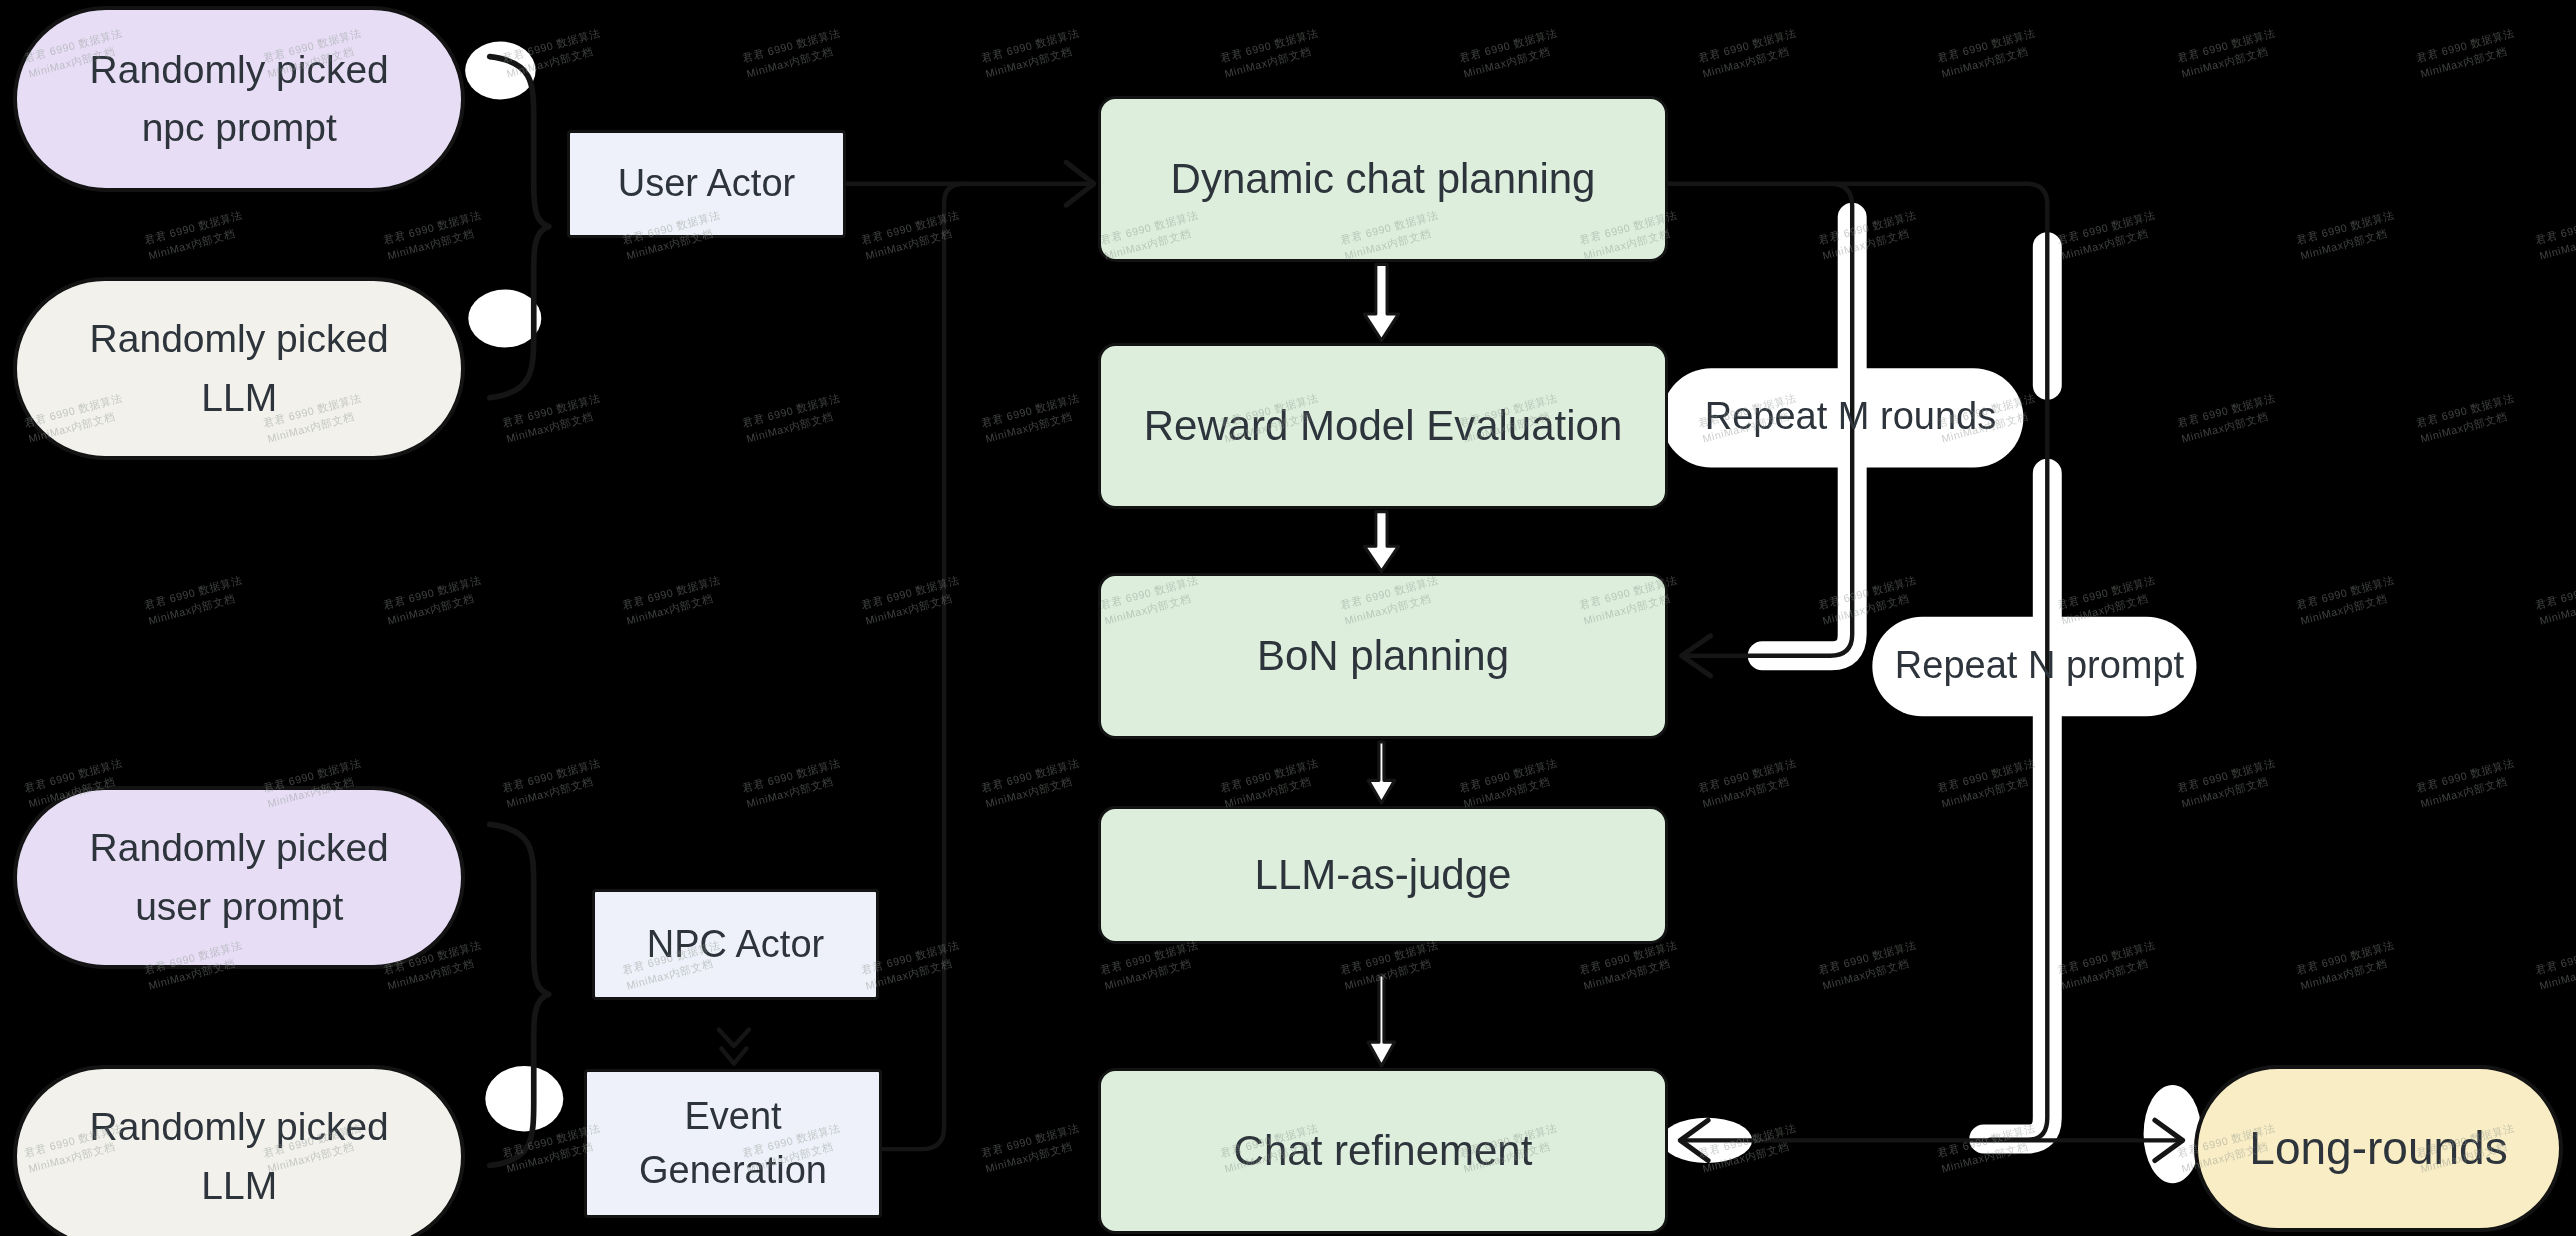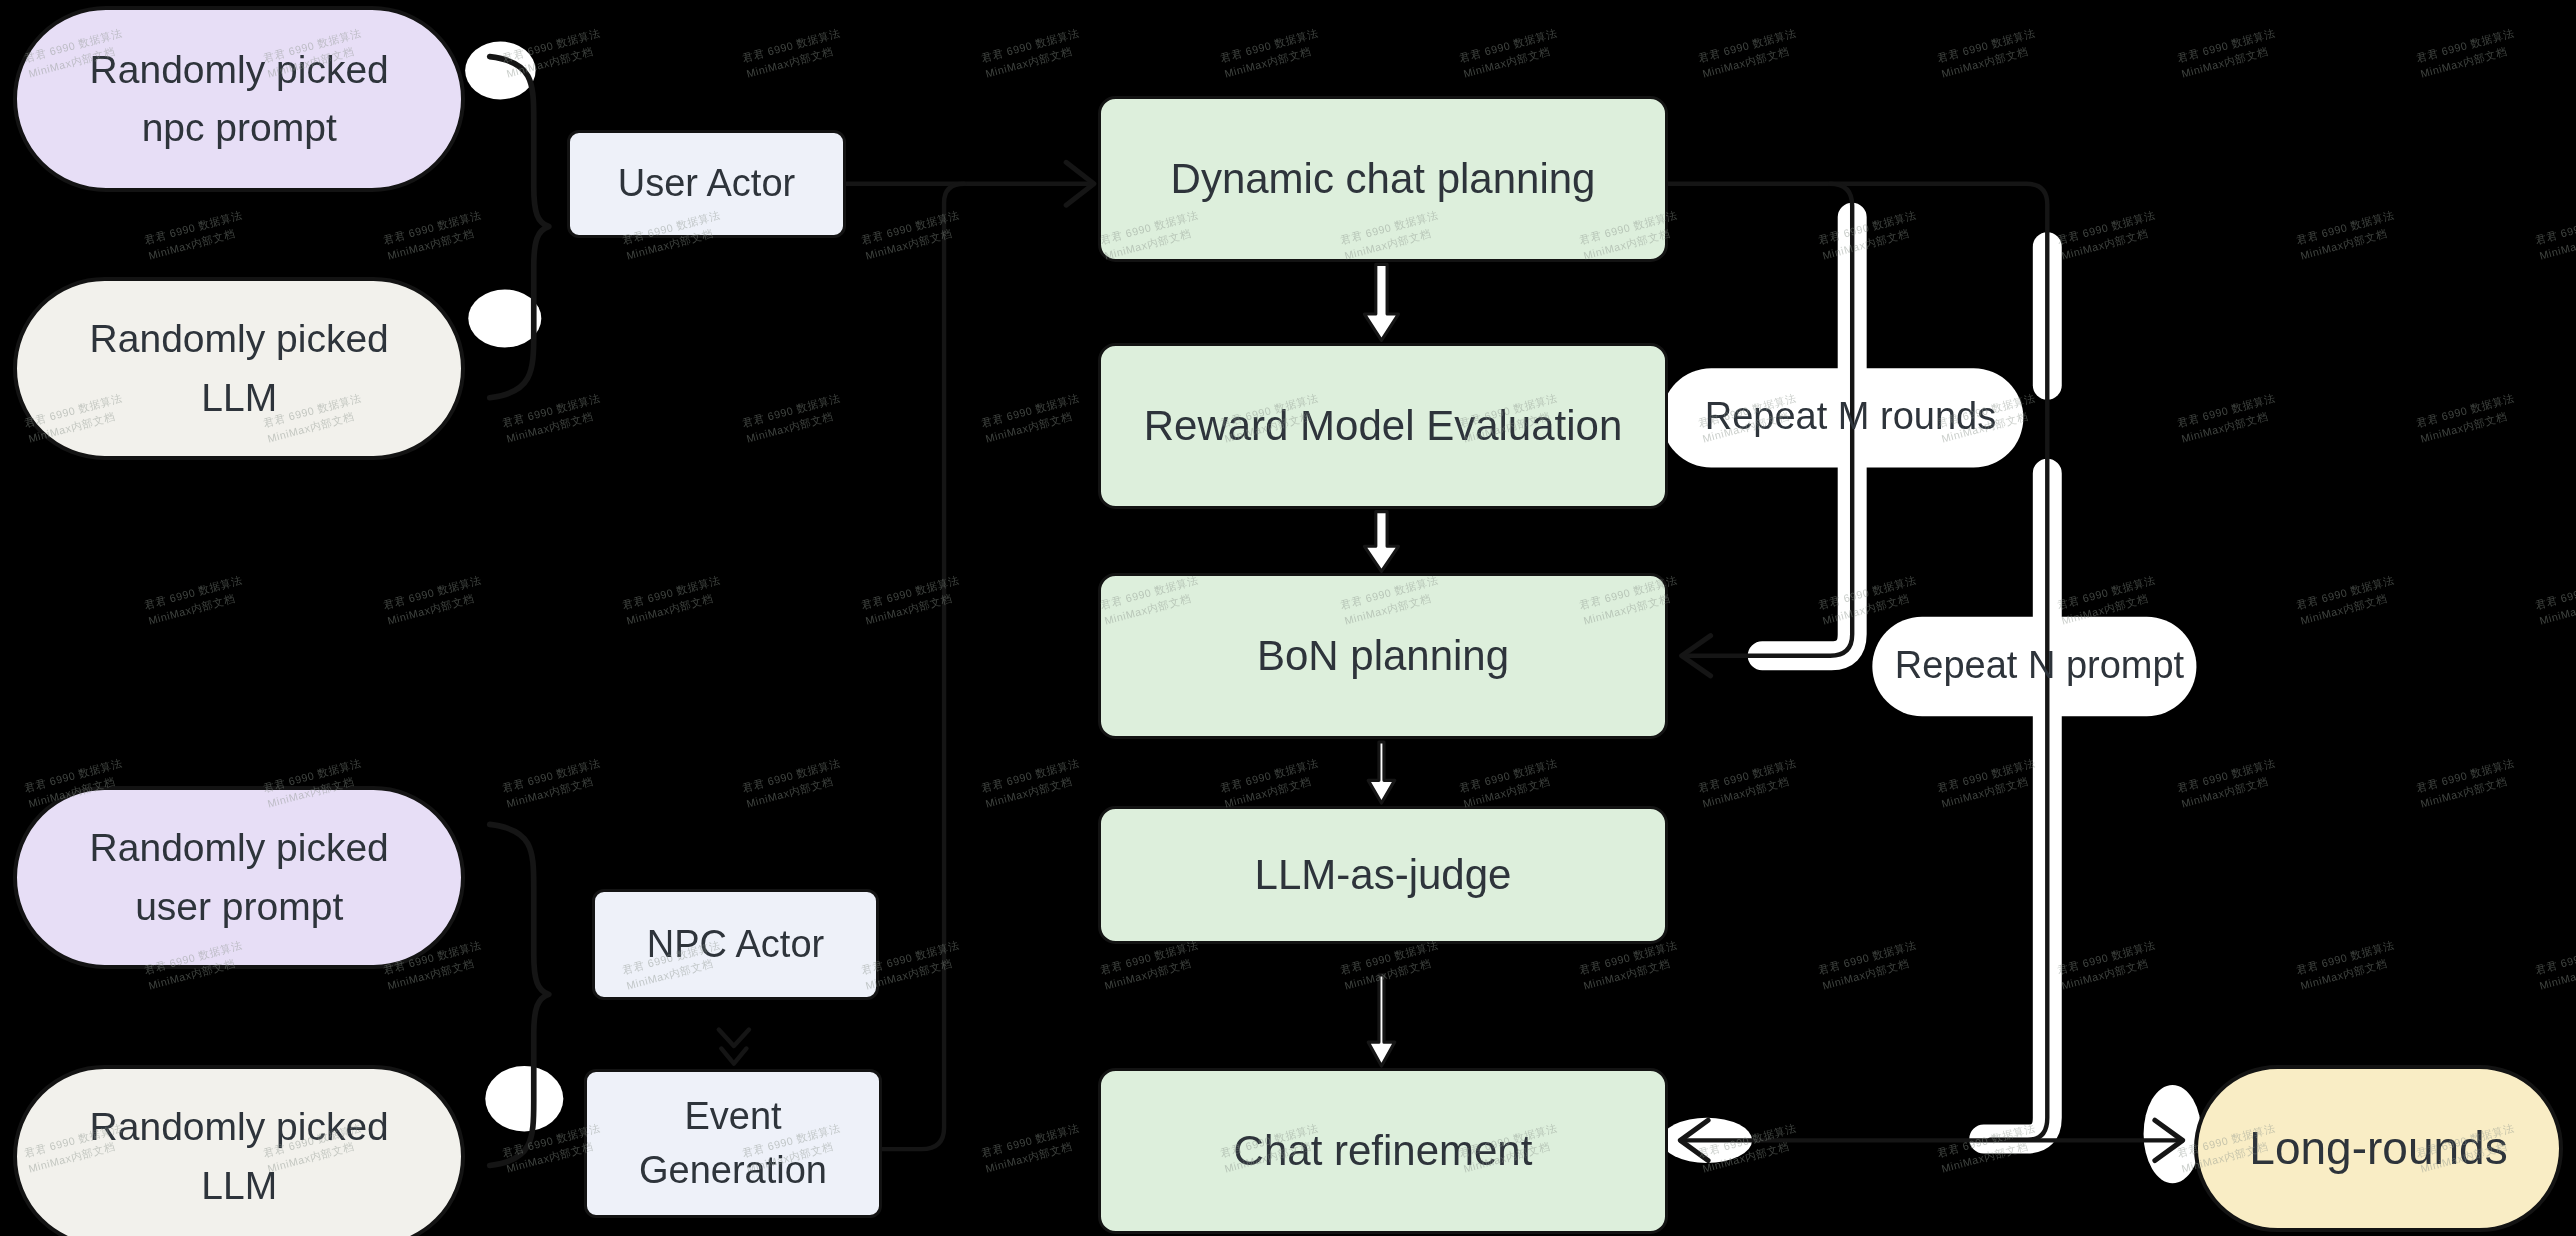--- a/index.html
+++ b/index.html
@@ -23,21 +23,21 @@
     background:#f2f1ec;
     border:4.4px solid #131313;
     border-radius:107px;
     font-size:39px;line-height:1.5;
   }
   .pill.purple{background:#e7def6;}
   .pill.yellow{background:#f9edc5;border-radius:88px;font-size:46px;}
   .actor{
     background:#eef1f9;
     border:3.8px solid #131313;
-    border-radius:12px;
+    border-radius:4px;
     font-size:38px;line-height:1.4;
   }
   .green{
     background:#ddefdc;
     border:3.8px solid #131313;
     border-radius:17.6px;
     font-size:42px;
   }
   .loop-label{
     position:absolute;z-index:20;

